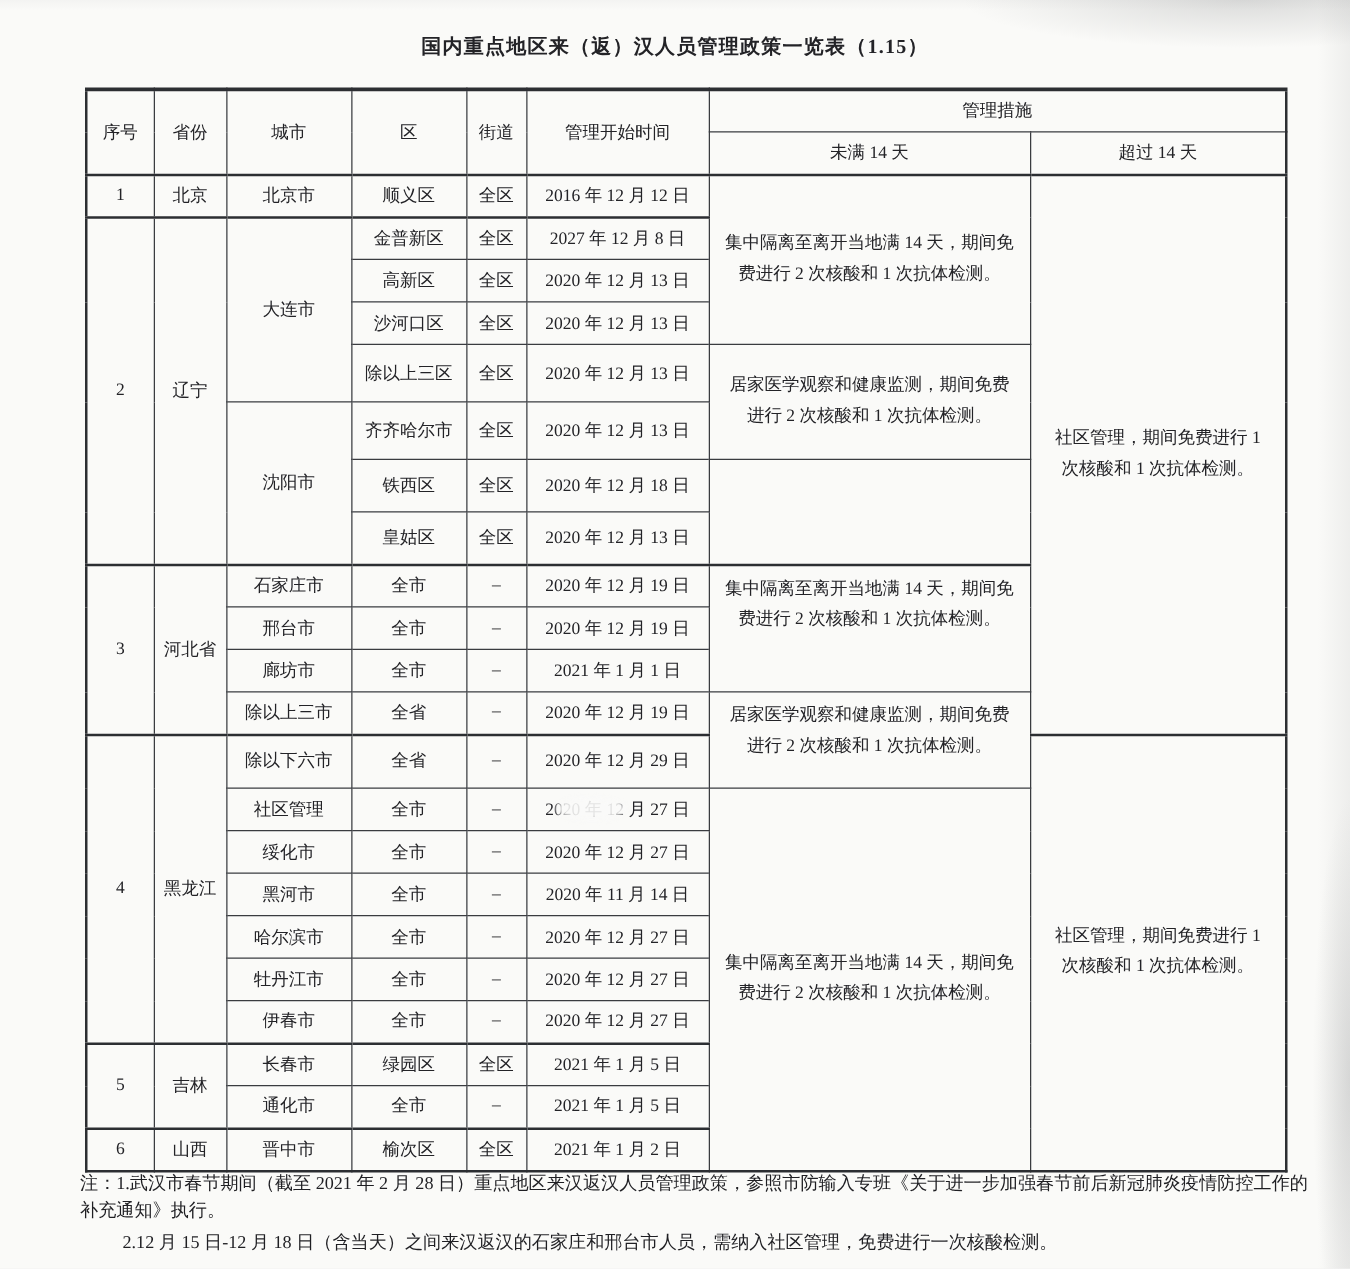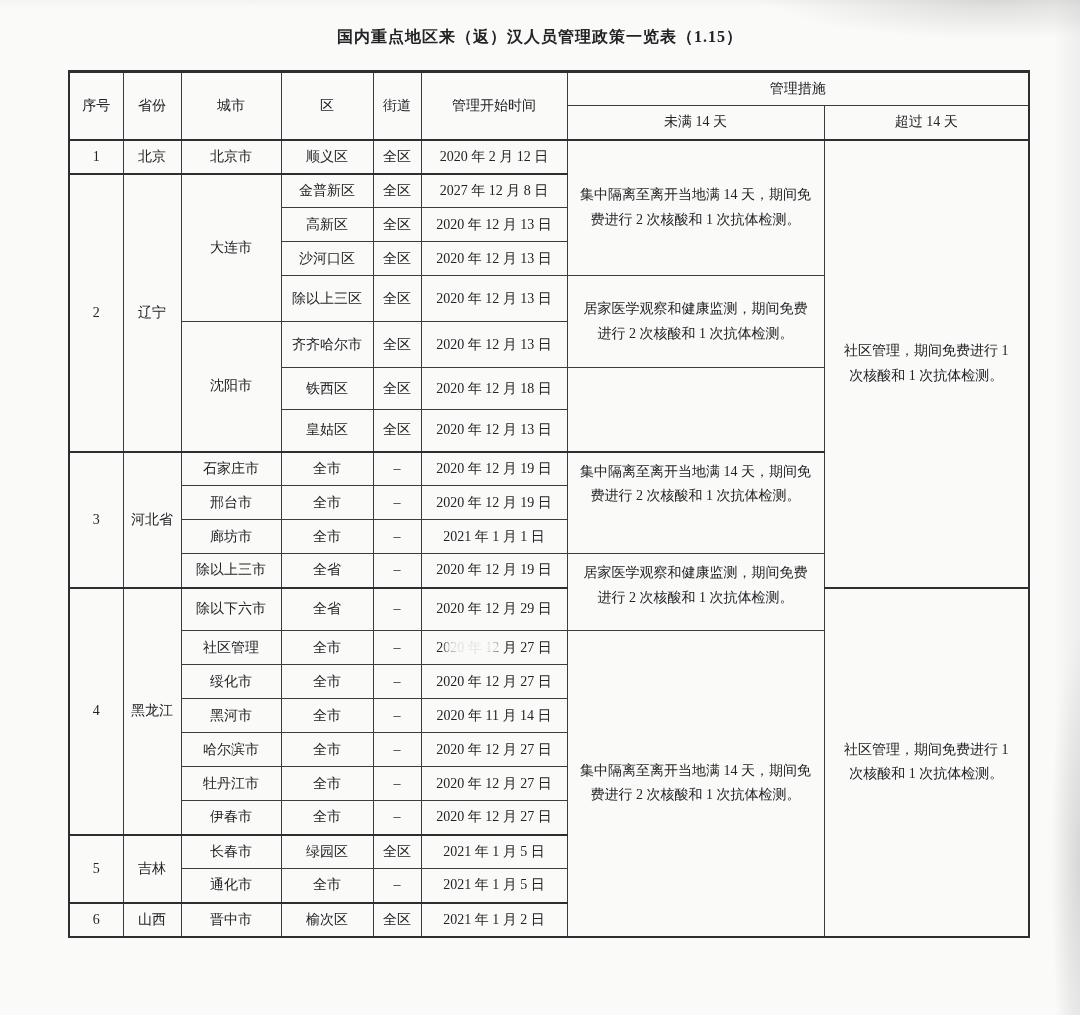--- a/index.html
+++ b/index.html
@@ -104,21 +104,21 @@
         <th>超过 14 天</th>
       </tr>
     </thead>
     <tbody>
       <tr class="sec">
         <td>1</td>
         <td>北京</td>
         <td>北京市</td>
         <td>顺义区</td>
         <td>全区</td>
-        <td>2020 年 2 月 12 日</td>
+        <td>2016 年 12 月 12 日</td>
         <td class="measure" rowspan="4">集中隔离至离开当地满 14 天，期间免费进行 2 次核酸和 1 次抗体检测。</td>
         <td class="measure" rowspan="12">社区管理，期间免费进行 1 次核酸和 1 次抗体检测。</td>
       </tr>
       <tr class="sec">
         <td rowspan="7">2</td>
         <td rowspan="7">辽宁</td>
         <td rowspan="4">大连市</td>
         <td>金普新区</td>
         <td>全区</td>
         <td>2027 年 12 月 8 日</td>
@@ -249,14 +249,16 @@
         <td>山西</td>
         <td>晋中市</td>
         <td>榆次区</td>
         <td>全区</td>
         <td>2021 年 1 月 2 日</td>
       </tr>
     </tbody>
   </table>
 
   <div class="notes">
+    <p class="note-1">注：1.武汉市春节期间（截至 2021 年 2 月 28 日）重点地区来汉返汉人员管理政策，参照市防输入专班《关于进一步加强春节前后新冠肺炎疫情防控工作的补充通知》执行。</p>
+    <p class="note-2">2.12 月 15 日-12 月 18 日（含当天）之间来汉返汉的石家庄和邢台市人员，需纳入社区管理，免费进行一次核酸检测。</p>
   </div>
 </div>
 
 </body></html>

